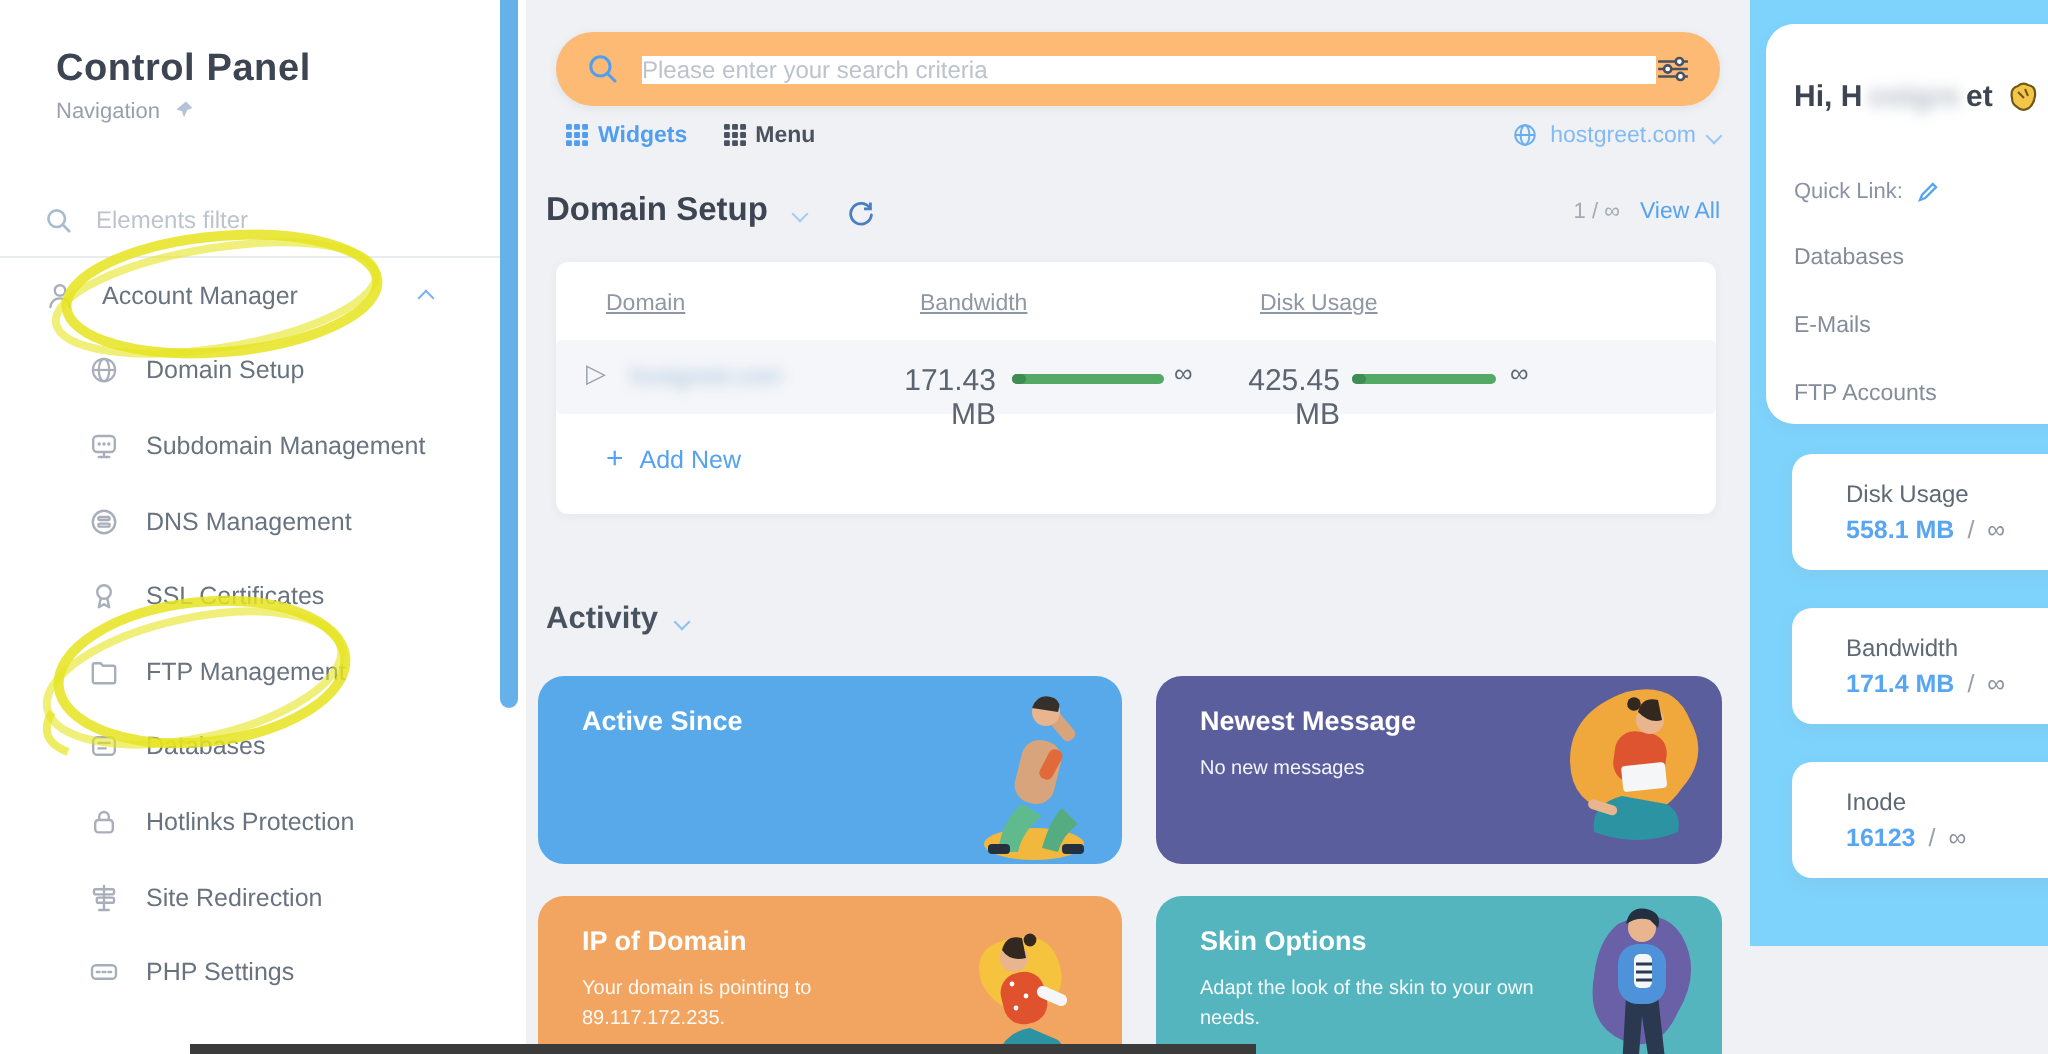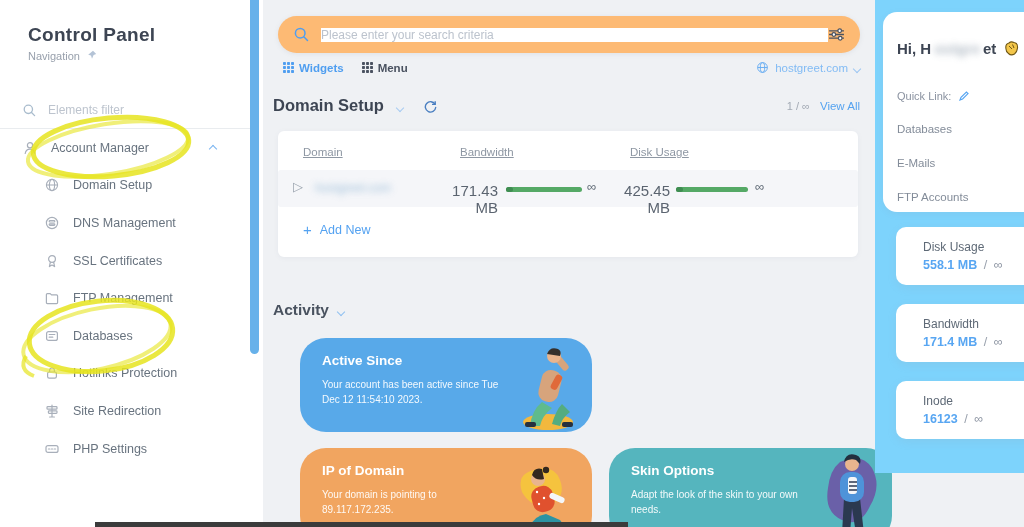--- a/index.html
+++ b/index.html
@@ -53,21 +53,21 @@
   .v-bw { left:166px; } .v-disk { left:338px; }
   .bar { position:absolute; top:16.5px; height:5px; background:#55a966; border-radius:3px; }
   .bar::before { content:""; position:absolute; left:0; top:0; width:7px; height:5px; background:#3f8d52; border-radius:3px; }
   .bar-bw { left:228px; width:76px; } .bar-disk { left:398px; width:72px; }
   .inf { position:absolute; top:9px; font-size:13px; color:#5f6a76; }
   .inf-bw { left:309px; } .inf-disk { left:477px; }
   .add-new { position:absolute; left:25px; top:90px; color:#54a2f1; font-size:12.5px; display:flex; gap:8px; align-items:center; cursor:pointer; }
 
   .activity-head { position:absolute; left:10px; top:301px; font-size:15.5px; font-weight:700; color:#49525f; display:flex; gap:9px; align-items:center; }
 
-  .act-card { position:absolute; border-radius:26px; overflow:hidden; color:#fff; cursor:pointer;margin-left:31px; }
+  .act-card { position:absolute; border-radius:13px; overflow:hidden; color:#fff; cursor:pointer; }
   .act-card h3 { position:absolute; left:22px; top:15px; font-size:13.5px; font-weight:700; }
   .act-card p { position:absolute; left:22px; top:39px; width:178px; font-size:10px; line-height:1.5; color:rgba(255,255,255,.93); }
   .act-card svg.illus { position:absolute; right:2px; bottom:0; }
   .card-1 { left:6px;  top:338px; width:292px; height:94px; background:#58a9e9; }
   .card-2 { left:315px; top:338px; width:283px; height:94px; background:#5b5e9d; }
   .card-3 { left:6px;  top:448px; width:292px; height:94px; background:#f1a560; }
   .card-4 { left:315px; top:448px; width:283px; height:94px; background:#55b5be; }
 
   
   .right-panel { position:absolute; left:875px; top:0; width:149px; height:473px; background:#7dd3fc; }
@@ -136,20 +136,30 @@
             <circle cx="8" cy="8" r="5.6"></circle>
             <ellipse cx="8" cy="8" rx="2.6" ry="5.6"></ellipse>
             <path d="M2.4 8h11.2"></path>
           </svg>
       </span>
       <span class="nav-label">Domain Setup</span>
     </div>
     <div class="nav-item sub">
       <span class="nav-icon">
         <svg width="16" height="16" viewBox="0 0 16 16" fill="none" stroke="#a8afba" stroke-width="1.2">
+            <rect x="2.6" y="3" width="10.8" height="8" rx="2"></rect>
+            <path d="M8 11v2.3M5.4 13.5h5.2" stroke-linecap="round"></path>
+            <path d="M5.6 7h.01M8 7h.01M10.4 7h.01" stroke-width="1.7" stroke-linecap="round"></path>
+          </svg>
+      </span>
+      <span class="nav-label">Subdomain Management</span>
+    </div>
+    <div class="nav-item sub">
+      <span class="nav-icon">
+        <svg width="16" height="16" viewBox="0 0 16 16" fill="none" stroke="#a8afba" stroke-width="1.2">
             <circle cx="8" cy="8" r="5.6"></circle>
             <rect x="5.2" y="5.5" width="5.6" height="1.5" rx=".7"></rect>
             <rect x="5.2" y="8.8" width="5.6" height="1.5" rx=".7"></rect>
           </svg>
       </span>
       <span class="nav-label">DNS Management</span>
     </div>
     <div class="nav-item sub">
       <span class="nav-icon">
         <svg width="16" height="16" viewBox="0 0 16 16" fill="none" stroke="#a8afba" stroke-width="1.2">
@@ -310,35 +320,48 @@
     </div>
   </div>
 
   <div class="activity-head">
     <span>Activity</span>
     <span><span class="chev" style="border-color:#8fc0f0;"></span></span>
   </div>
 
   <div class="act-card card-1">
     <h3>Active Since</h3>
-    <p>Your account has been active since Tue Dec 12 11:54:10 2023.</p>
     <svg class="illus" width="88" height="94" viewBox="0 0 88 94">
       <ellipse cx="46" cy="84" rx="25" ry="8" fill="#f2b83e"></ellipse>
       <path d="M28 88 Q30 72 40 64 L50 70 Q40 78 38 88 Z" fill="#5fbb8d"></path>
       <path d="M50 86 Q54 72 60 66 L68 74 Q60 80 58 88 Z" fill="#54ac80"></path>
       <rect x="23" y="84" width="11" height="5" rx="2" fill="#26313f"></rect>
       <rect x="60" y="84" width="11" height="5" rx="2" fill="#26313f"></rect>
       <rect x="38" y="32" width="20" height="32" rx="9" transform="rotate(14 48 48)" fill="#d7a47c"></rect>
       <rect x="51" y="36" width="7" height="16" rx="3" transform="rotate(28 54 44)" fill="#e06a3a"></rect>
       <rect x="56" y="16" width="7" height="18" rx="3" transform="rotate(-40 59 25)" fill="#d7a47c"></rect>
       <circle cx="52" cy="18" r="7" fill="#e9b58e"></circle>
       <path d="M45 16 Q48 8 56 11 Q60 13 58 18 Z" fill="#35302c"></path>
     </svg>
   </div>
 
+  <div class="act-card card-2">
+    <h3>Newest Message</h3>
+    <p>No new messages</p>
+    <svg class="illus" width="92" height="94" viewBox="0 0 92 94">
+      <path d="M46 8 Q70 2 78 22 Q88 40 74 56 Q62 74 40 68 Q18 64 18 42 Q18 18 46 8Z" fill="#f0a73c"></path>
+      <path d="M30 78 Q28 64 44 60 L66 64 Q74 68 72 78 Q52 86 30 78Z" fill="#2c93a3"></path>
+      <rect x="40" y="28" width="26" height="26" rx="10" transform="rotate(8 53 41)" fill="#df5430"></rect>
+      <rect x="44" y="44" width="22" height="13" rx="2" transform="rotate(-6 55 50)" fill="#f4f6f8"></rect>
+      <circle cx="58" cy="22" r="7" fill="#e9b58e"></circle>
+      <path d="M52 18 Q54 10 62 12 L64 22 Q58 24 52 18Z" fill="#33281f"></path>
+      <circle cx="50" cy="14" r="3.4" fill="#33281f"></circle>
+      <rect x="27" y="63" width="15" height="5" rx="2.5" transform="rotate(18 34 65)" fill="#e9b58e"></rect>
+    </svg>
+  </div>
 
   <div class="act-card card-3">
     <h3>IP of Domain</h3>
     <p>Your domain is pointing to 89.117.172.235.</p>
     <svg class="illus" width="88" height="90" viewBox="0 0 88 90">
       <path d="M20 40 Q14 22 32 18 Q52 12 58 28 Q64 44 50 52 Q30 58 20 40Z" fill="#f5c33e"></path>
       <ellipse cx="44" cy="83" rx="26" ry="5" fill="#f7f8f9"></ellipse>
       <path d="M26 80 Q30 64 44 62 L58 68 Q64 74 60 80 Z" fill="#2c93a3"></path>
       <rect x="30" y="34" width="22" height="26" rx="10" transform="rotate(-14 41 47)" fill="#e0512e"></rect>
       <circle cx="35" cy="40" r="1.2" fill="#fff"></circle>

